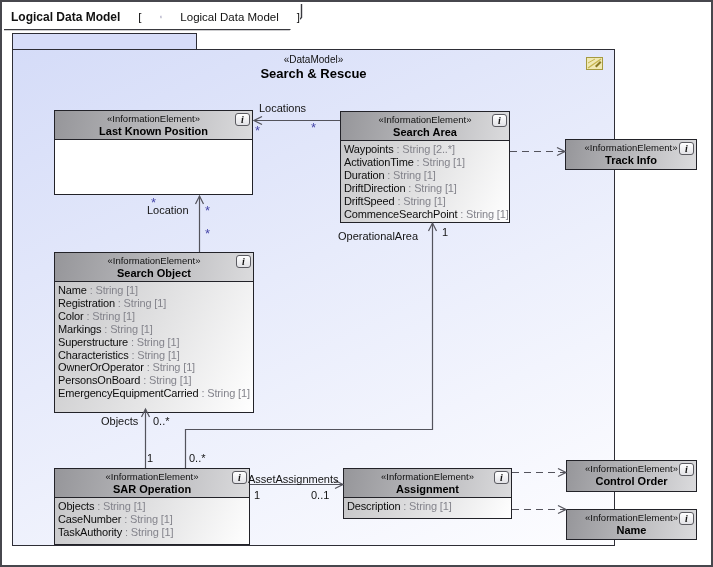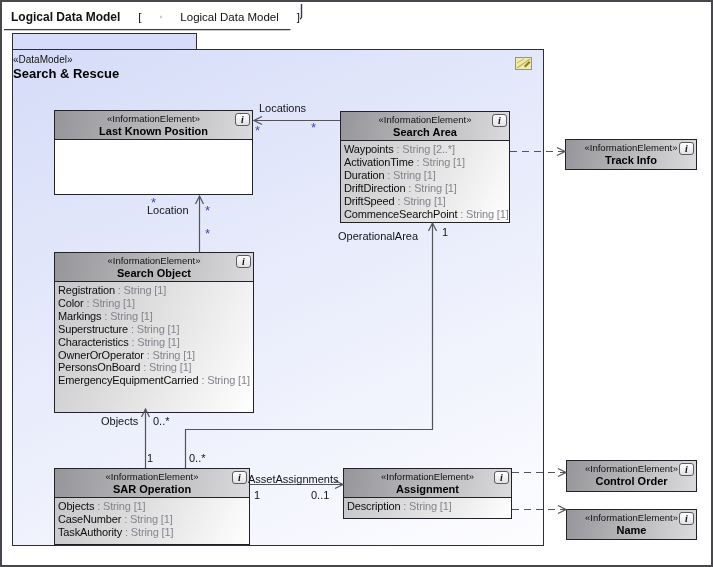--- a/index.html
+++ b/index.html
@@ -15,23 +15,23 @@
     background:#ffffff;z-index:4;
   }
   .tab-bold{font-size:12px;font-weight:bold;color:#111;white-space:nowrap;}
   .tab-plain{font-size:11.5px;color:#111;white-space:nowrap;}
   
   .pkg-tab{
     position:absolute;left:10px;top:31px;width:185px;height:17px;
     background:#d7ddf9;border:1px solid #2e2e36;box-sizing:border-box;z-index:1;
   }
   .pkg-body{
-    position:absolute;left:10px;top:47px;width:532px;height:497px;
+    position:absolute;left:10px;top:47px;width:603px;height:497px;
     background:linear-gradient(155deg,#d5dcf8 0%,#e7ebfb 45%,#fdfdff 100%);
-    border:1px solid #2e2e36;box-sizing:border-box;z-index:1;
+    border:1px solid #2e2e36;box-sizing:border-box;z-index:1;text-align:center;
   }
   .pkg-stereo{font-size:10px;color:#111;margin-top:4px;line-height:12px;}
   .pkg-name{font-size:13px;font-weight:bold;color:#000;line-height:16px;}
   .pkg-icon{position:absolute;right:11px;top:7px;}
   
   .cls{
     position:absolute;box-sizing:border-box;border:1px solid #222228;
     display:flex;flex-direction:column;z-index:2;background:#fff;
   }
   .cls-header{
@@ -120,20 +120,21 @@
       </div>
   </div>
 
   <div class="cls" style="left:52px;top:250px;width:200px;height:161px;">
     <div class="cls-header">
       <div class="cls-stereo">«InformationElement»</div>
       <div class="cls-name">Search Object</div>
       <div class="info-btn">i</div>
     </div>
     <div class="cls-attrs">
+        <div class="attr-row"><span class="attr-name">Name</span><span class="attr-type"> : String [1]</span></div>
         <div class="attr-row"><span class="attr-name">Registration</span><span class="attr-type"> : String [1]</span></div>
         <div class="attr-row"><span class="attr-name">Color</span><span class="attr-type"> : String [1]</span></div>
         <div class="attr-row"><span class="attr-name">Markings</span><span class="attr-type"> : String [1]</span></div>
         <div class="attr-row"><span class="attr-name">Superstructure</span><span class="attr-type"> : String [1]</span></div>
         <div class="attr-row"><span class="attr-name">Characteristics</span><span class="attr-type"> : String [1]</span></div>
         <div class="attr-row"><span class="attr-name">OwnerOrOperator</span><span class="attr-type"> : String [1]</span></div>
         <div class="attr-row"><span class="attr-name">PersonsOnBoard</span><span class="attr-type"> : String [1]</span></div>
         <div class="attr-row"><span class="attr-name">EmergencyEquipmentCarried</span><span class="attr-type"> : String [1]</span></div>
       </div>
   </div>

